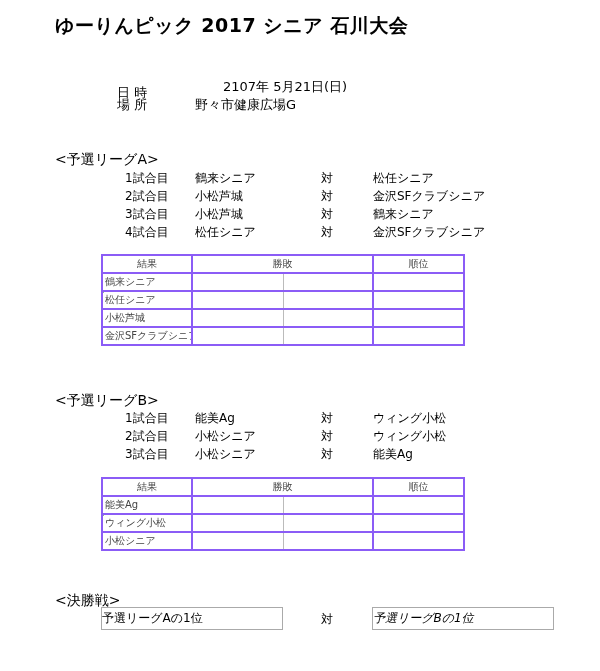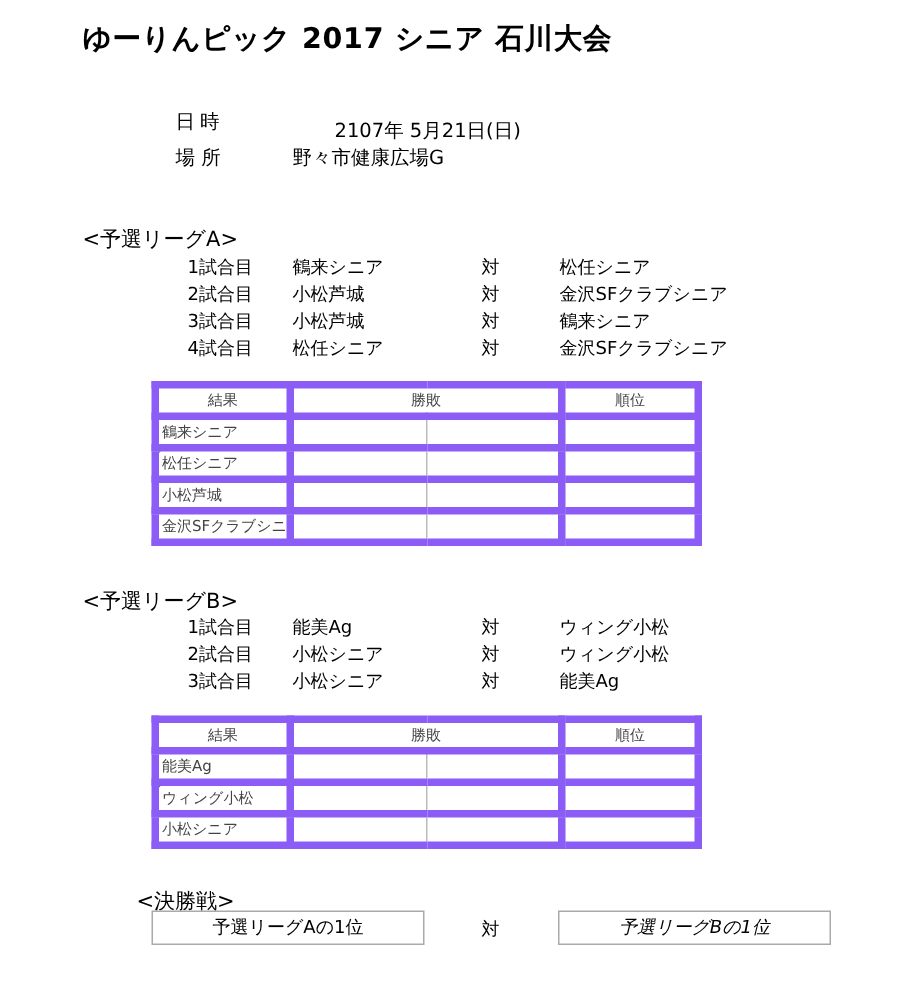--- a/index.html
+++ b/index.html
@@ -6,36 +6,36 @@
   body { width: 600px; height: 671px; position: relative; overflow: hidden;
          font-family: "DejaVu Sans", "Liberation Sans", sans-serif; color: #000; }
   .abs { position: absolute; white-space: nowrap; }
   .title { left: 55px; top: 13px; font-size: 19px; font-weight: bold; letter-spacing: 0.5px;
            text-underline-offset: 4px; text-decoration-thickness: 2px; }
   .info { font-size: 13px; }
   .sec { font-size: 14px; left: 55px; }
   .match { font-size: 12px; }
   table.res { position: absolute; border-collapse: collapse; font-size: 10px; color: #444;
               table-layout: fixed; }
-  table.res td { border: 5px solid #8b5cf6; height: 16px; padding: 0 2px; overflow: hidden; white-space: nowrap; }
+  table.res td { border: 2px solid #8b5cf6; height: 16px; padding: 0 2px; overflow: hidden; white-space: nowrap; }
   table.res td.light { border-left: 1px solid #bbb; }
   table.res td.lightr { border-right: 1px solid #bbb; }
   table.res tr.hd td { text-align: center; }
   .corner { position: relative; }
   .corner::before { content: ""; position: absolute; left: -2px; top: -1px; width: 0; height: 0;
                     border-top: 4px solid #1a7f1a; border-right: 4px solid transparent; }
   .finbox { position: absolute; border: 1px solid #aaa; height: 21px; font-size: 12px;
-            text-align: center; line-height: 21px; }
+            text-align: left; line-height: 21px; }
 </style>
 </head>
 <body>
 
 <div class="abs title">ゆーりんピック 2017 シニア 石川大会</div>
 
-<div class="abs info" style="left:117px;top:72px;font-family:Liberation Serif, serif;">日 時</div>
+<div class="abs info" style="left:117px;top:84px;">日 時</div>
 <div class="abs info" style="left:195px;top:78px;margin-left:28px;">2107年 5月21日(日)</div>
 <div class="abs info" style="left:117px;top:96px;">場 所</div>
 <div class="abs info" style="left:195px;top:96px;">野々市健康広場G</div>
 
 <div class="abs sec" style="top:151px;">&lt;予選リーグA&gt;</div>
 
 <div>
   <div class="abs match" style="left:125px;top:170px;">1試合目</div>
   <div class="abs match" style="left:195px;top:170px;">鶴来シニア</div>
   <div class="abs match" style="left:321px;top:170px;">対</div>
@@ -143,16 +143,16 @@
   </tr>
   <tr>
     <td>小松シニア</td>
     <td class="lightr"></td>
     <td class="light"></td>
     <td></td>
   </tr>
 </tbody>
   </table>
 
-<div class="abs sec" style="top:592px;margin-left:36px;">&lt;決勝戦&gt;</div>
+<div class="abs sec" style="top:592px;">&lt;決勝戦&gt;</div>
 <div class="finbox" style="left:101px;top:607px;width:180px;">予選リーグAの1位</div>
 <div class="abs match" style="left:321px;top:611px;">対</div>
 <div class="finbox" style="left:372px;top:607px;width:180px;font-style:italic;">予選リーグBの1位</div>
 
 </body></html>

